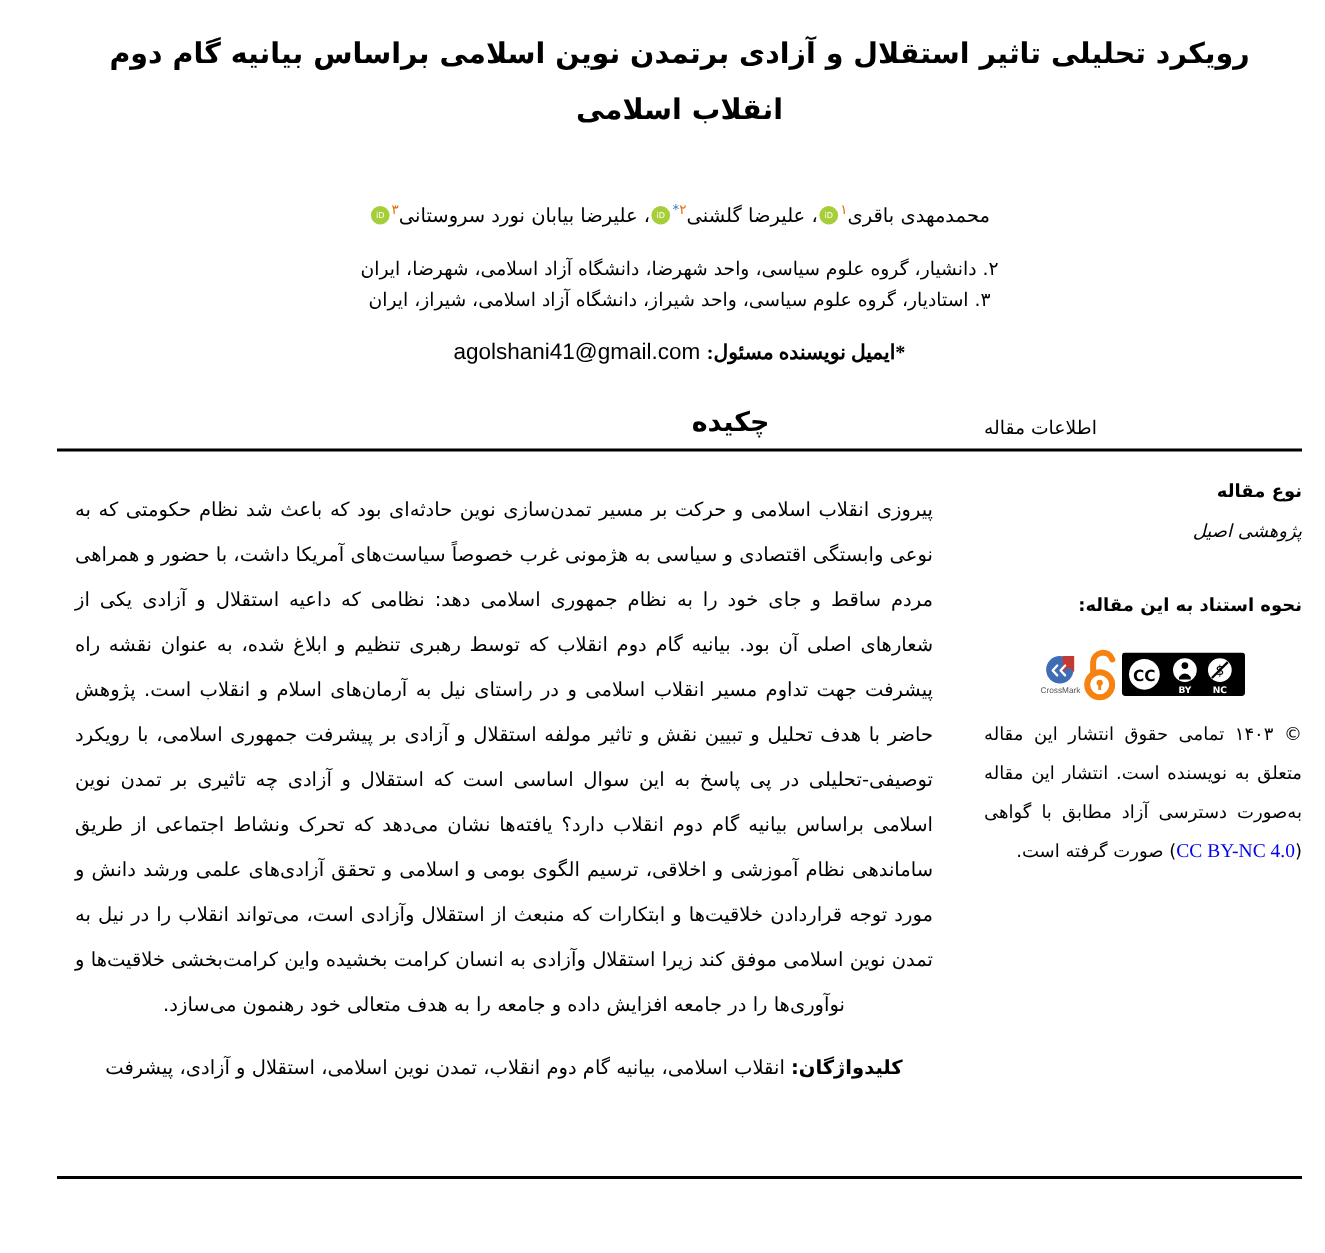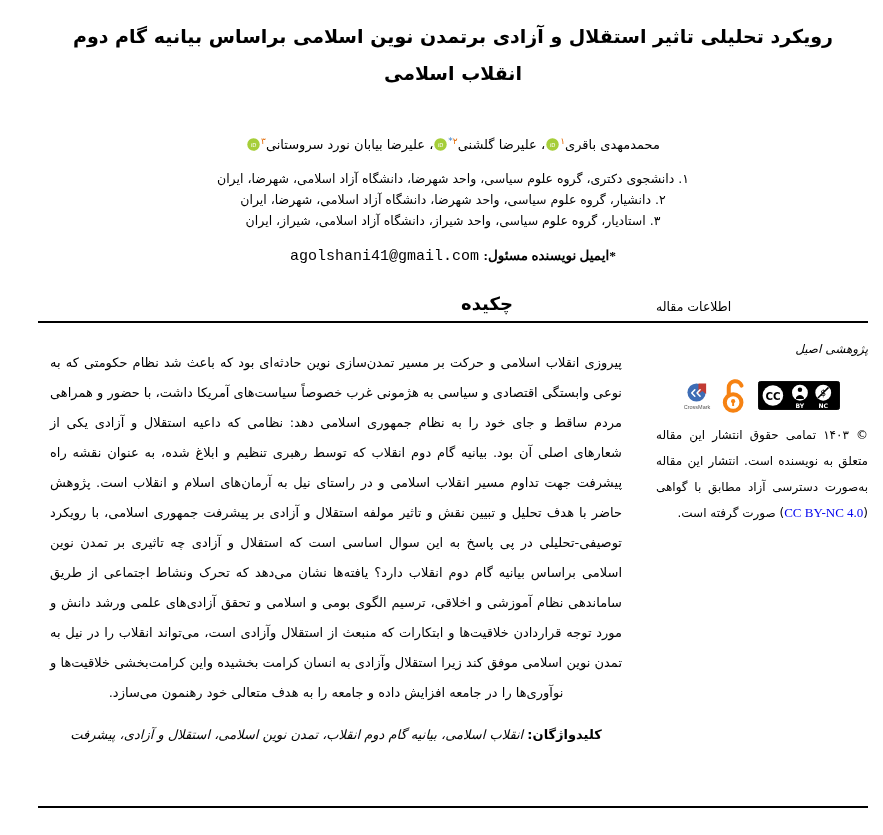--- a/index.html
+++ b/index.html
@@ -23,48 +23,48 @@
   .sup-num{color:var(--superscript-orange,#E36C09);}
   .sup-star{color:var(--superscript-star-blue,#3A7DC9);}
   .orcid{vertical-align:-2px;margin:0 1px;}
 
   
   .affiliations{margin-top:16px;text-align:center;font-size:12.5px;line-height:21px;}
 
   
   .email-line{margin-top:16px;text-align:center;font-size:13.5px;}
   .email-label{font-weight:bold;font-family:Liberation Serif, serif;}
-  .email{font-family:Liberation Mono, monospace;font-size:15px;}
+  .email{font-family:Liberation Sans, sans-serif;font-size:15px;}
 
   
   .info-table{margin-top:28px;border-bottom:2px solid #000;}
   .head-row{display:flex;align-items:flex-end;border-bottom:2px solid #000;padding-bottom:7px;}
   .info-head{width:212px;font-size:12.5px;text-align:left;}
   .abs-head{flex:1;font-size:18px;font-weight:bold;text-align:center;padding-left:280px;}
   .body-row{display:flex;gap:22px;padding-top:13px;height:470px;overflow:hidden;}
 
   
   .info-col{width:212px;font-size:12px;line-height:27px;}
   .type-label{font-weight:bold;}
   .type-value{font-style:italic;}
   .cite-label{font-weight:bold;margin-top:22px;}
   .cite-text{margin:0;text-align:justify;}
   .journal{font-style:italic;}
-  .icons-row{margin-top:14px;display:flex;align-items:center;justify-content:center;gap:10px;}
+  .icons-row{margin-top:14px;display:flex;align-items:center;justify-content:center;gap:0;}
   .crossmark{display:flex;flex-direction:column;align-items:center;line-height:1;}
   .crossmark-label{font-size:5.5px;color:#555;margin-top:1px;font-family:"Liberation Sans",sans-serif;}
   .copyright{margin:8px 0 0 0;text-align:justify;line-height:26px;}
   .license-link{color:var(--link-blue,#0000EE);font-family:"Liberation Serif","DejaVu Serif",serif;font-size:13px;}
 
   
   .abs-col{flex:1;font-size:13px;line-height:30px;}
   .abstract{margin:12px;text-align:justify;text-align-last:center;}
   .keywords{margin:4px 0 0 0;text-align:justify;text-align-last:center;}
   .kw-label{font-weight:bold;}
-  .kw-text{font-style:italic;margin-top:48px;}
+  .kw-text{margin-top:48px;}
 </style>
 </head>
 <body>
 
 <div class="page">
 
   <h1 class="title">رویکرد تحلیلی تاثیر استقلال و آزادی برتمدن نوین اسلامی براساس بیانیه گام دوم انقلاب اسلامی</h1>
 
   <div class="authors">
     <span class="author"><span>محمدمهدی باقری</span><sup class="au-sup"><span class="sup-num">۱</span><span class="sup-star"></span></sup><svg class="orcid" viewBox="0 0 24 24" width="13" height="13">
@@ -73,41 +73,42 @@
         </svg></span><span class="sep">، </span><span class="author"><span>علیرضا گلشنی</span><sup class="au-sup"><span class="sup-num">۲</span><span class="sup-star">*</span></sup><svg class="orcid" viewBox="0 0 24 24" width="13" height="13">
           <circle cx="12" cy="12" r="11.5" fill="var(--orcid-green,#A6CE39)"></circle>
           <text x="12" y="16" font-size="10" fill="#fff" text-anchor="middle">iD</text>
         </svg></span><span class="sep">، </span><span class="author"><span>علیرضا بیابان نورد سروستانی</span><sup class="au-sup"><span class="sup-num">۳</span><span class="sup-star"></span></sup><svg class="orcid" viewBox="0 0 24 24" width="13" height="13">
           <circle cx="12" cy="12" r="11.5" fill="var(--orcid-green,#A6CE39)"></circle>
           <text x="12" y="16" font-size="10" fill="#fff" text-anchor="middle">iD</text>
         </svg></span>
   </div>
 
   <div class="affiliations">
-    <div>۱. دانشجوی دکتری، گروه علوم سیاسی، واحد شهرضا، دانشگاه آزاد اسلامی، شهرضا، ایران</div>
     <div>۲. دانشیار، گروه علوم سیاسی، واحد شهرضا، دانشگاه آزاد اسلامی، شهرضا، ایران</div>
     <div>۳. استادیار، گروه علوم سیاسی، واحد شیراز، دانشگاه آزاد اسلامی، شیراز، ایران</div>
   </div>
 
   <div class="email-line">
     <span class="email-label">*ایمیل نویسنده مسئول:</span>
     <span class="email">agolshani41@gmail.com</span>
   </div>
 
   <div class="info-table">
 
     <div class="head-row">
       <div class="info-head">اطلاعات مقاله</div>
       <div class="abs-head">چکیده</div>
     </div>
 
     <div class="body-row">
 
       <div class="info-col">
+        <div class="type-label">نوع مقاله</div>
         <div class="type-value">پژوهشی اصیل</div>
+        <div class="cite-label">نحوه استناد به این مقاله:</div>
 
         <div class="icons-row">
           <svg viewBox="0 0 88 31" width="82" height="29">
             <rect x="0.5" y="0.5" width="87" height="30" rx="2" fill="#000" stroke="#000"></rect>
             <circle cx="16" cy="15.5" r="11" fill="#fff"></circle>
             <text x="16" y="20" font-size="11" font-weight="bold" text-anchor="middle" fill="#000">CC</text>
             <circle cx="45" cy="12.5" r="8.5" fill="#fff"></circle>
             <circle cx="45" cy="9.3" r="2.4" fill="#000"></circle>
             <path d="M40.8 17.5 q4.2 -5 8.4 0 l0 1.8 -8.4 0 z" fill="#000"></path>
             <text x="45" y="29" font-size="6.5" fill="#fff" text-anchor="middle" font-weight="bold">BY</text>

